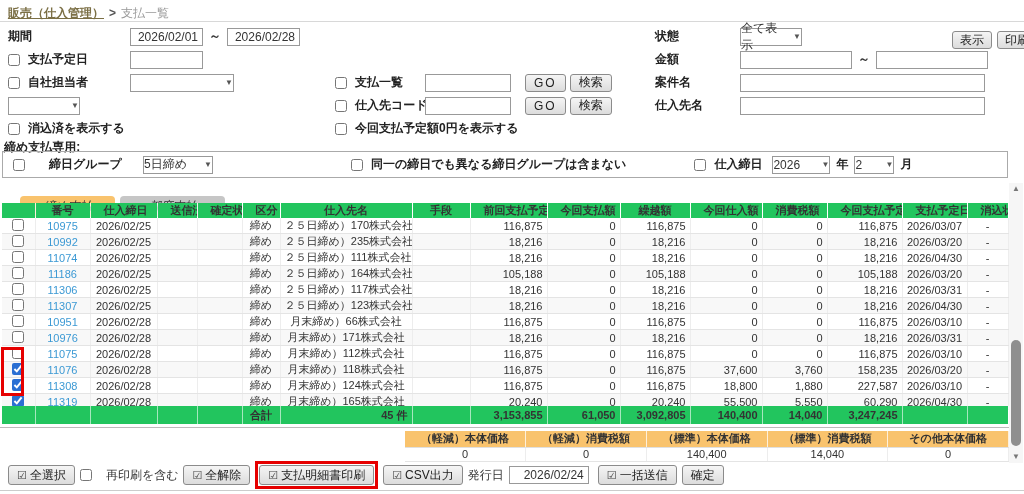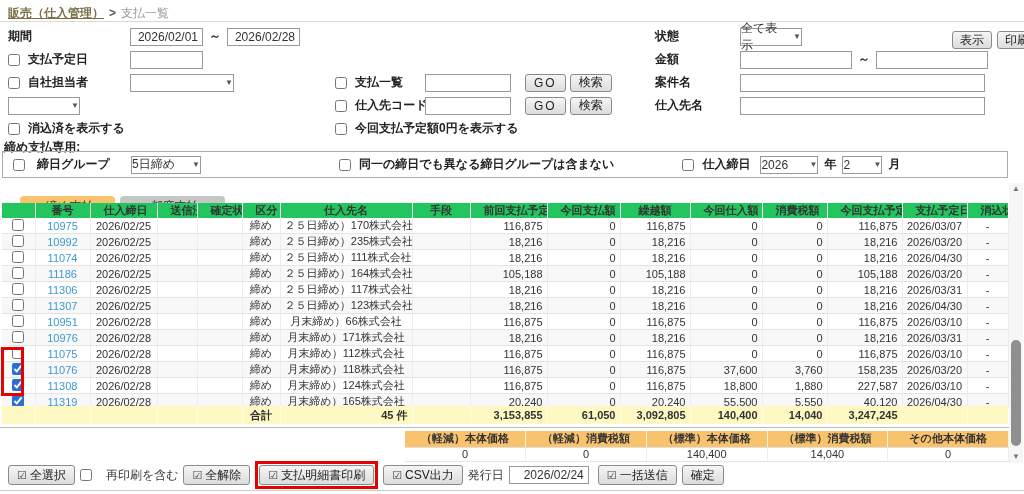--- a/index.html
+++ b/index.html
@@ -48,21 +48,21 @@
   
   .grid { position: absolute; top: 203px; left: 2px; width: 1006px; border-collapse: collapse; table-layout: fixed; font-size: 11px; }
   .grid th { background: #22c55e; font-weight: bold; height: 15px; border-right: 1px solid rgba(255,255,255,.75); padding: 0 13px; white-space: nowrap; overflow: hidden; }
   .grid td { height: 15px; border-bottom: 1px solid #e4e4e4; border-right: 1px solid #ededed; padding: 0 4px; white-space: nowrap; overflow: hidden; background: #fff; }
   .grid tr.alt td { background: #f8f8f8; }
   .grid td.rt { text-align: right; }
   .grid td.ctr, .grid th { text-align: center; }
   .grid td.cb { text-align: center; padding: 0; }
   .grid a.rownum { color: #3b99d4; cursor: pointer; text-decoration: none; }
   .total-tbl { position: absolute; top: 406px; left: 2px; width: 1006px; border-collapse: collapse; table-layout: fixed; font-size: 11px; }
-  .total-tbl td { background: #fef9c3; height: 18px; font-weight: bold; padding: 0 4px; white-space: nowrap; border-right: 1px solid rgba(255,255,255,.6); }
+  .total-tbl td { background: #22c55e; height: 18px; font-weight: bold; padding: 0 4px; white-space: nowrap; border-right: 1px solid rgba(255,255,255,.6); }
   .total-tbl td.rt { text-align: right; } .total-tbl td.ctr { text-align: center; }
 
   .panel-rule { position: absolute; top: 427px; left: 0; width: 1010px; border-top: 1px solid #bbb; }
   .bottom-rule { position: absolute; top: 490px; left: 0; width: 1024px; border-top: 1px solid #ccc; }
 
   
   .summary { position: absolute; top: 431px; left: 405px; width: 604px; border-collapse: collapse; table-layout: fixed; font-size: 11px; }
   .summary th { background: #f9c36d; font-weight: bold; height: 16px; text-align: center; border-right: 1px solid rgba(255,255,255,.75); border-bottom: 1px solid #e0e0e0; white-space: nowrap; }
   .summary td { height: 14px; text-align: center; border-right: 1px solid #ededed; border-bottom: 1px solid #e4e4e4; background: #fff; }
 
@@ -177,21 +177,21 @@
 </div>
 
 <div class="top-actions">
   <span class="btn">表示</span>
   <span class="btn">印刷</span>
 </div>
 
 <div class="closing-title lbl">締め支払専用:</div>
 <div class="closing-box">
   <input type="checkbox" style="">
-  <span class="lbl" style="margin-left:12px;width:94px">締日グループ</span>
+  <span class="lbl" style="margin-left:24px;width:94px">締日グループ</span>
   <span class="sel" style="width:70px">
       <span>5日締め</span>
       <span class="arrow">▼</span>
     </span>
   <input type="checkbox" style="margin-left: 138px;">
   <span class="lbl" style="margin-left:8px">同一の締日でも異なる締日グループは含まない</span>
   <input type="checkbox" style="margin-left: 68px;">
   <span class="lbl" style="margin-left:8px;width:58px">仕入締日</span>
   <span class="sel" style="width:58px">
       <span>2026</span>
@@ -455,21 +455,21 @@
     <td></td>
     <td></td>
     <td class="ctr">締め</td>
     <td class="ctr">月末締め）165株式会社</td>
     <td></td>
     <td class="rt">20,240</td>
     <td class="rt">0</td>
     <td class="rt">20,240</td>
     <td class="rt">55,500</td>
     <td class="rt">5,550</td>
-    <td class="rt">40,120</td>
+    <td class="rt">60,290</td>
     <td class="ctr">2026/04/30</td>
     <td class="ctr">-</td>
   </tr>
     </tbody>
 </table>
 
 <div class="cb-annotation"></div>
 
 <table class="total-tbl">
   <colgroup>

